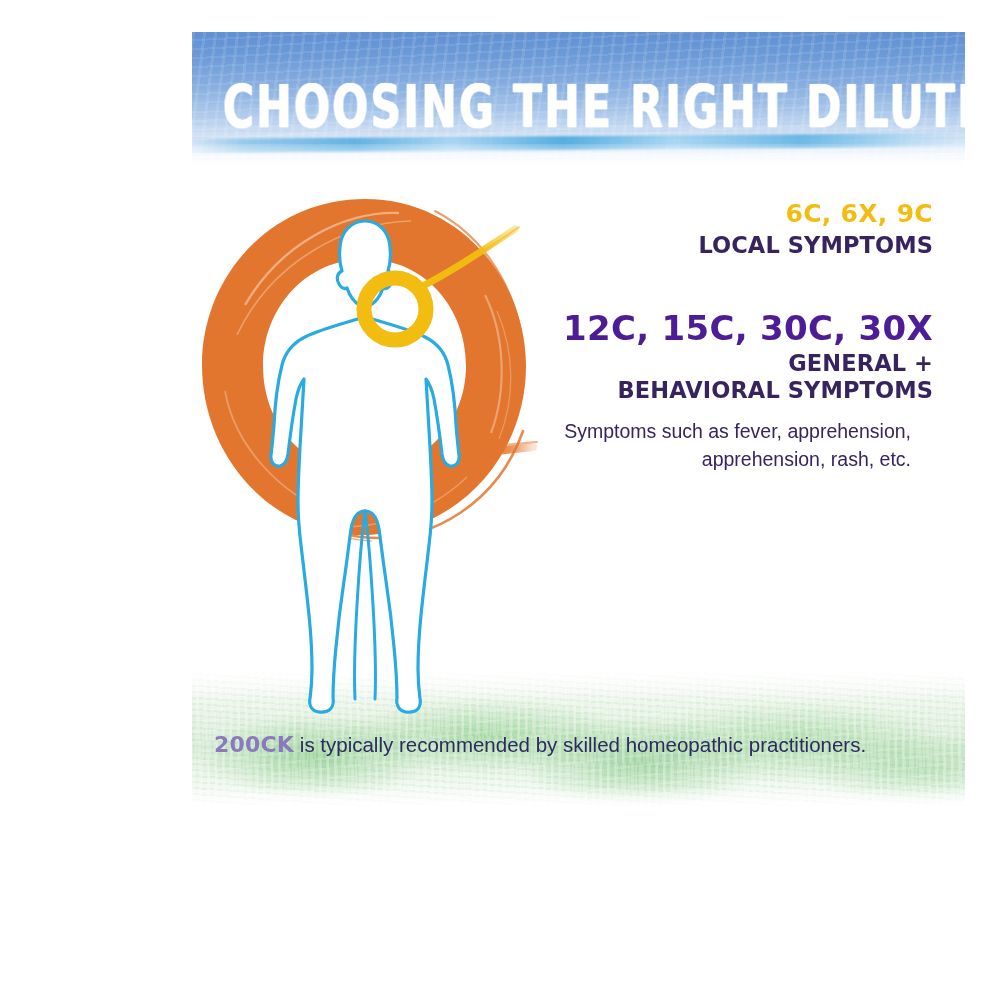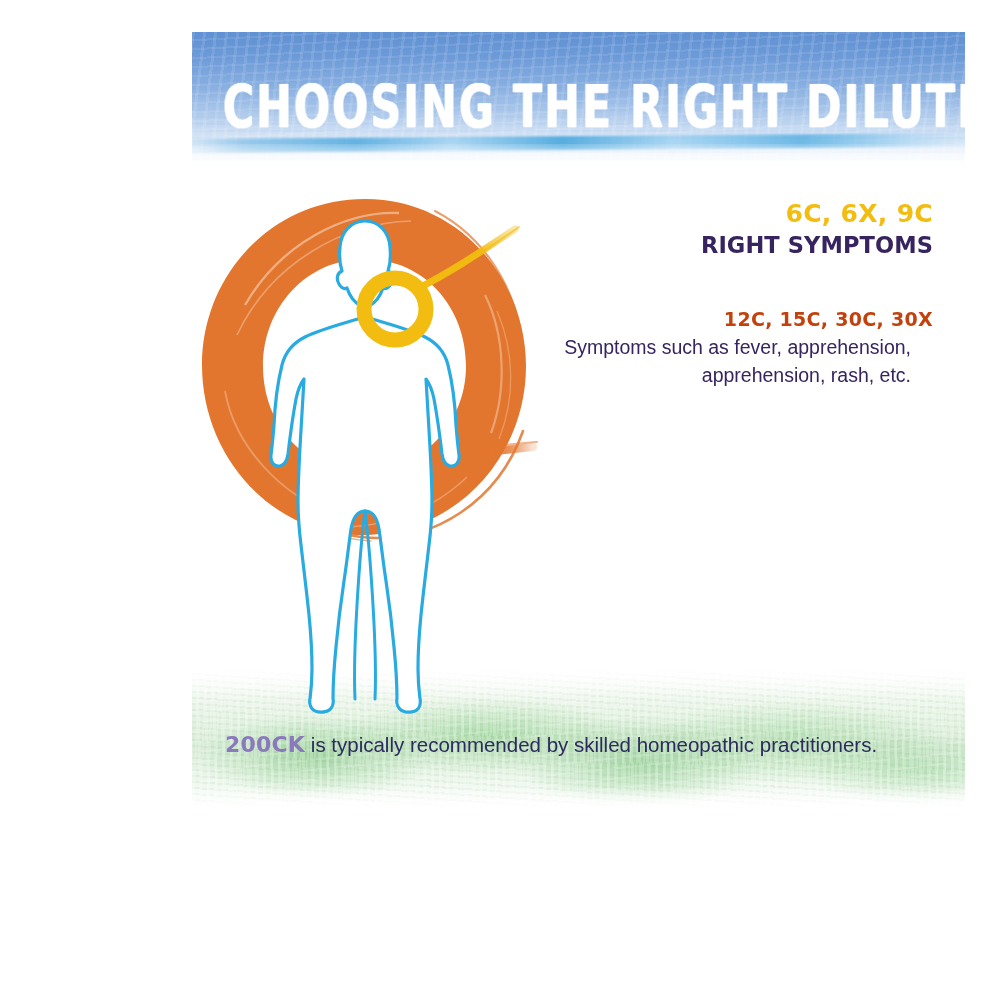--- a/index.html
+++ b/index.html
@@ -167,24 +167,24 @@
   .block-heading-gold {
     color: #f2bc10;
     font-family: "DejaVu Sans", sans-serif;
     font-weight: bold;
     font-size: 25px;
     letter-spacing: .3px;
     line-height: 1.12;
     margin: 0 0 4px 0;
   }
   .block-heading-orange {
-    color: #c2410c;
-    font-family: "DejaVu Sans", sans-serif;
-    font-weight: bold;
-    font-size: 19px;
+    color: #4c1d95;
+    font-family: "DejaVu Sans", sans-serif;
+    font-weight: bold;
+    font-size: 34px;
     letter-spacing: .3px;
     line-height: 1.12;
     margin: 0 0 3px 0;
   }
   .block-subheading {
     color: #37245f;
     font-family: "DejaVu Sans", sans-serif;
     font-weight: bold;
     font-size: 22.5px;
     letter-spacing: .1px;
@@ -199,21 +199,21 @@
     font-size: 19.5px;
     line-height: 1.44;
     margin: 0;
     max-width: 378px;
   }
   .spacer-between { height: 38px; }
 
   
   .footer-note {
     position: absolute;
-    left: 225px;
+    left: 214px;
     top: 732px;
     width: 740px;
     font-family: "Liberation Sans", sans-serif;
     font-size: 20.5px;
     color: #2c2a5e;
     line-height: 1.2;
     white-space: nowrap;
   }
   .footer-note .hl {
     color: #8b79bd;
@@ -359,27 +359,31 @@
         <path d="M292,268 C312,266 330,264 348,262" stroke="url(#orangeLeader)" stroke-width="8" fill="none" stroke-linecap="round"></path>
         <path d="M300,262 C318,260 336,258 352,257" stroke="#e3762e" stroke-width="2" fill="none" opacity=".55" stroke-linecap="round"></path>
       </g>
     </svg>
   </div>
 
   <div class="text-column">
 
     <div>
       <div class="block-heading-gold">6C, 6X, 9C</div>
-      <div class="block-subheading">RIGHT SYMPTOMS</div>
+      <div class="block-subheading">LOCAL SYMPTOMS</div>
     </div>
 
     <div class="spacer-between"></div>
 
     <div>
       <div class="block-heading-orange">12C, 15C, 30C, 30X</div>
+      <div class="block-subheading two-line">
+        <span>GENERAL +</span><br>
+        <span>BEHAVIORAL SYMPTOMS</span>
+      </div>
       <p class="block-body">Symptoms such as fever, apprehension, apprehension, rash, etc.</p>
     </div>
 
   </div>
 
   <div class="footer-note">
     <span class="hl">200CK</span><span> is typically recommended by skilled homeopathic practitioners.</span>
   </div>
 
 </div>

